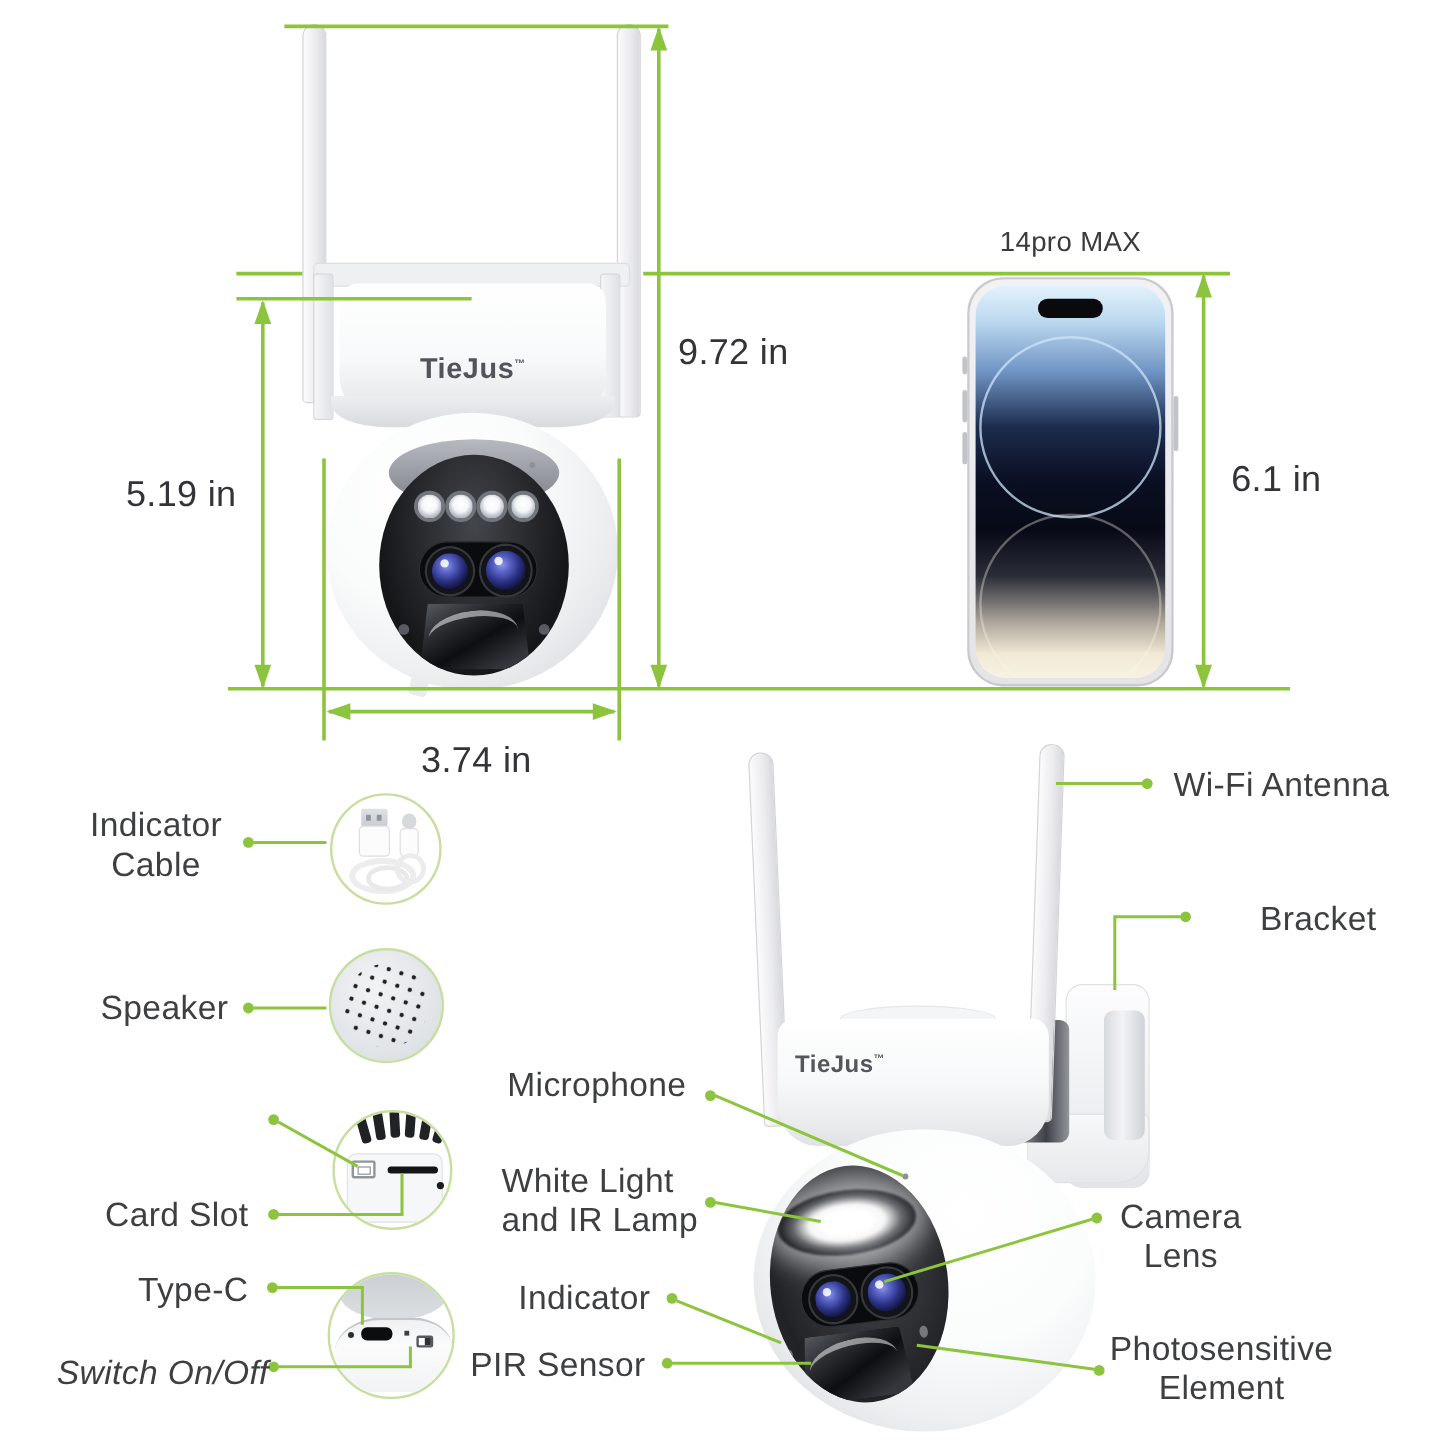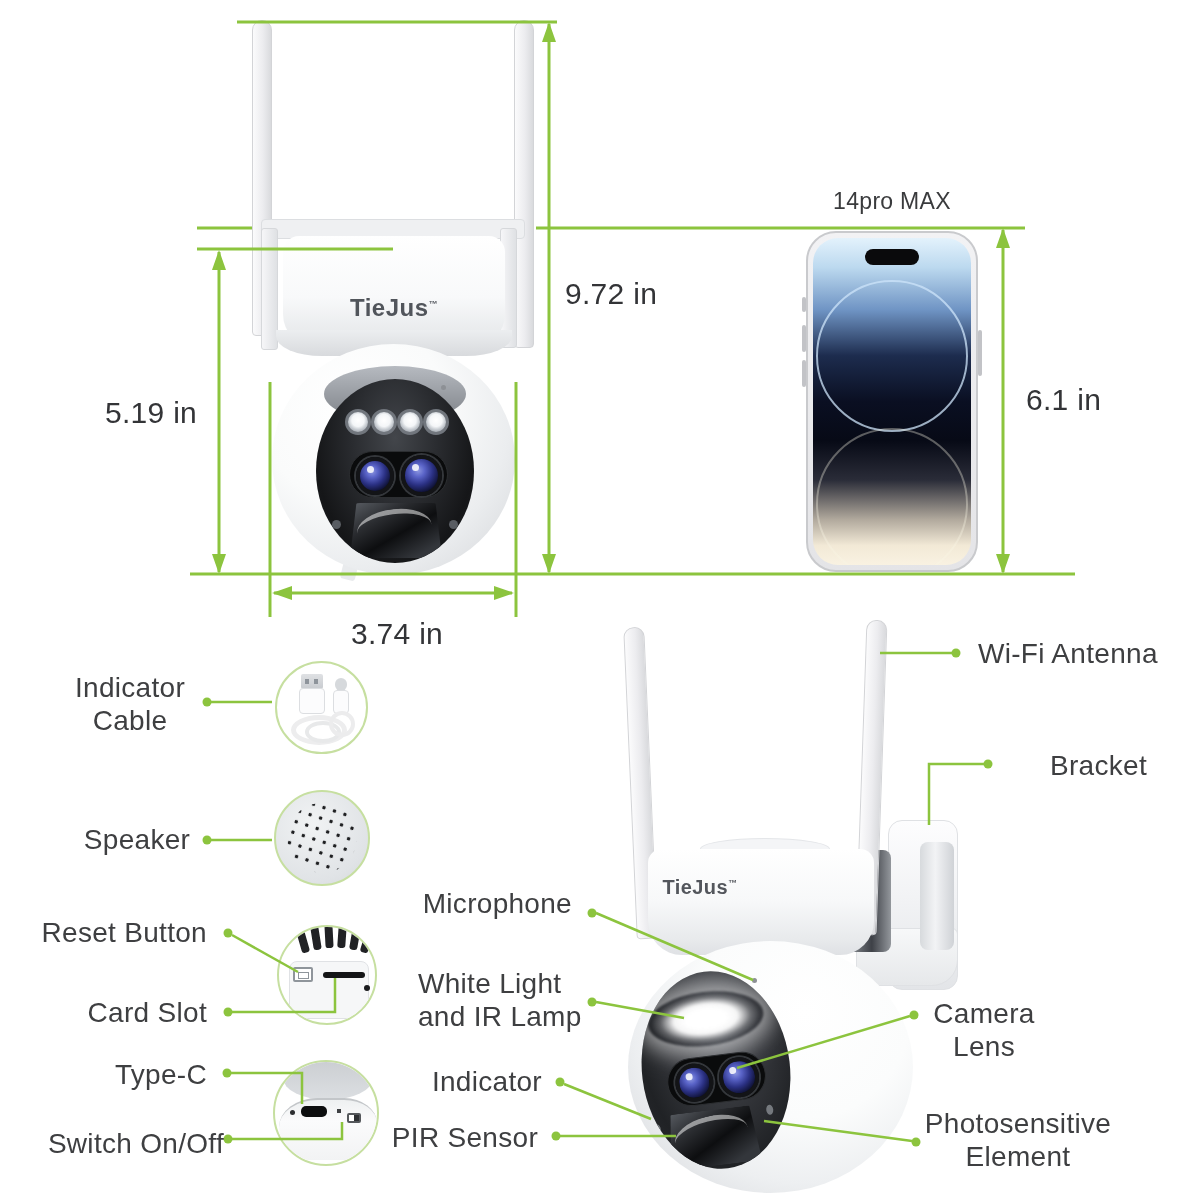--- a/index.html
+++ b/index.html
@@ -144,21 +144,21 @@
   #lblH972{left:565px;top:277px;}
   #lblH519{left:95px;top:396px;width:112px;text-align:center;}
   #lblW374{left:317px;top:602px;width:160px;text-align:center;margin-top:15px;}
   #lbl61{left:1026px;top:383px;}
   #lblPhone{left:806px;top:188px;width:172px;text-align:center;font-size:23px;color:#3a3b3d;z-index:21;position:absolute;letter-spacing:.3px;}
   #lblCable{left:48px;top:672px;width:164px;text-align:center;}
   #lblSpeaker{left:62px;top:824px;width:150px;text-align:center;}
   #lblReset{left:25px;top:917px;width:182px;text-align:right;}
   #lblCard{left:25px;top:997px;width:182px;text-align:right;}
   #lblTypeC{left:25px;top:1059px;width:182px;text-align:right;}
-  #lblSwitch{left:10px;top:1128px;width:214px;text-align:right;}
+  #lblSwitch{left:10px;top:1128px;width:214px;text-align:right;font-style:italic;}
   #lblMic{left:390px;top:888px;width:182px;text-align:right;}
   #lblWhite{left:418px;top:968px;width:172px;}
   #lblInd{left:390px;top:1066px;width:152px;text-align:right;}
   #lblPIR{left:370px;top:1122px;width:168px;text-align:right;}
   #lblWifi{left:978px;top:638px;width:200px;}
   #lblBracket{left:1006px;top:750px;width:140px;margin-left:44px;}
   #lblLens{left:917px;top:998px;width:134px;text-align:center;}
   #lblPhoto{left:900px;top:1108px;width:236px;text-align:center;}
 </style>
 </head>
@@ -332,21 +332,20 @@
   </svg>
 
   <div class="dimlbl" id="lblH972">9.72 in</div>
   <div class="dimlbl" id="lblH519">5.19 in</div>
   <div class="dimlbl" id="lblW374">3.74 in</div>
   <div class="dimlbl" id="lbl61">6.1 in</div>
   <div id="lblPhone">14pro MAX</div>
 
   <div class="lbl" id="lblCable">Indicator Cable</div>
   <div class="lbl" id="lblSpeaker">Speaker</div>
-  <div class="lbl" id="lblReset">Reset Button</div>
   <div class="lbl" id="lblCard">Card Slot</div>
   <div class="lbl" id="lblTypeC">Type-C</div>
   <div class="lbl" id="lblSwitch">Switch On/Off</div>
   <div class="lbl" id="lblMic">Microphone</div>
   <div class="lbl" id="lblWhite">White Light and IR Lamp</div>
   <div class="lbl" id="lblInd">Indicator</div>
   <div class="lbl" id="lblPIR">PIR Sensor</div>
   <div class="lbl" id="lblWifi">Wi-Fi Antenna</div>
   <div class="lbl" id="lblBracket">Bracket</div>
   <div class="lbl" id="lblLens">Camera Lens</div>

